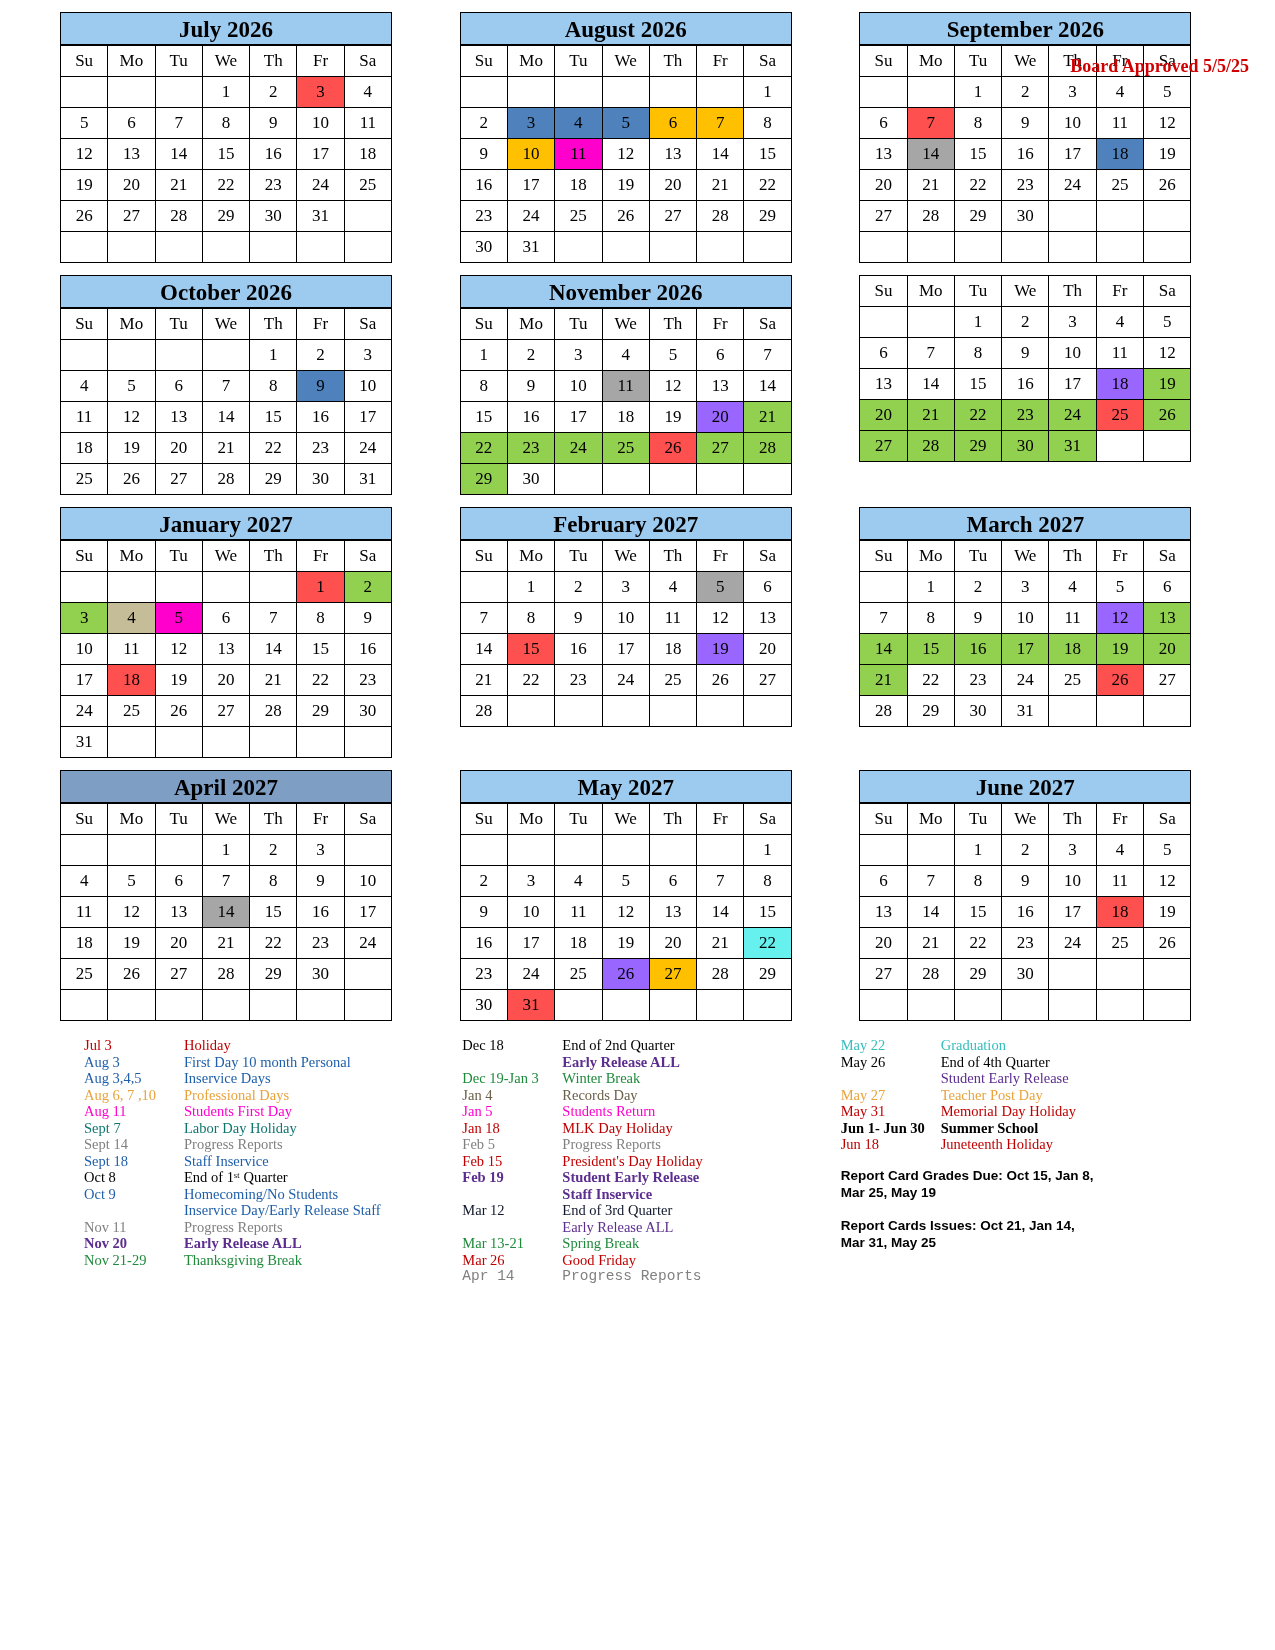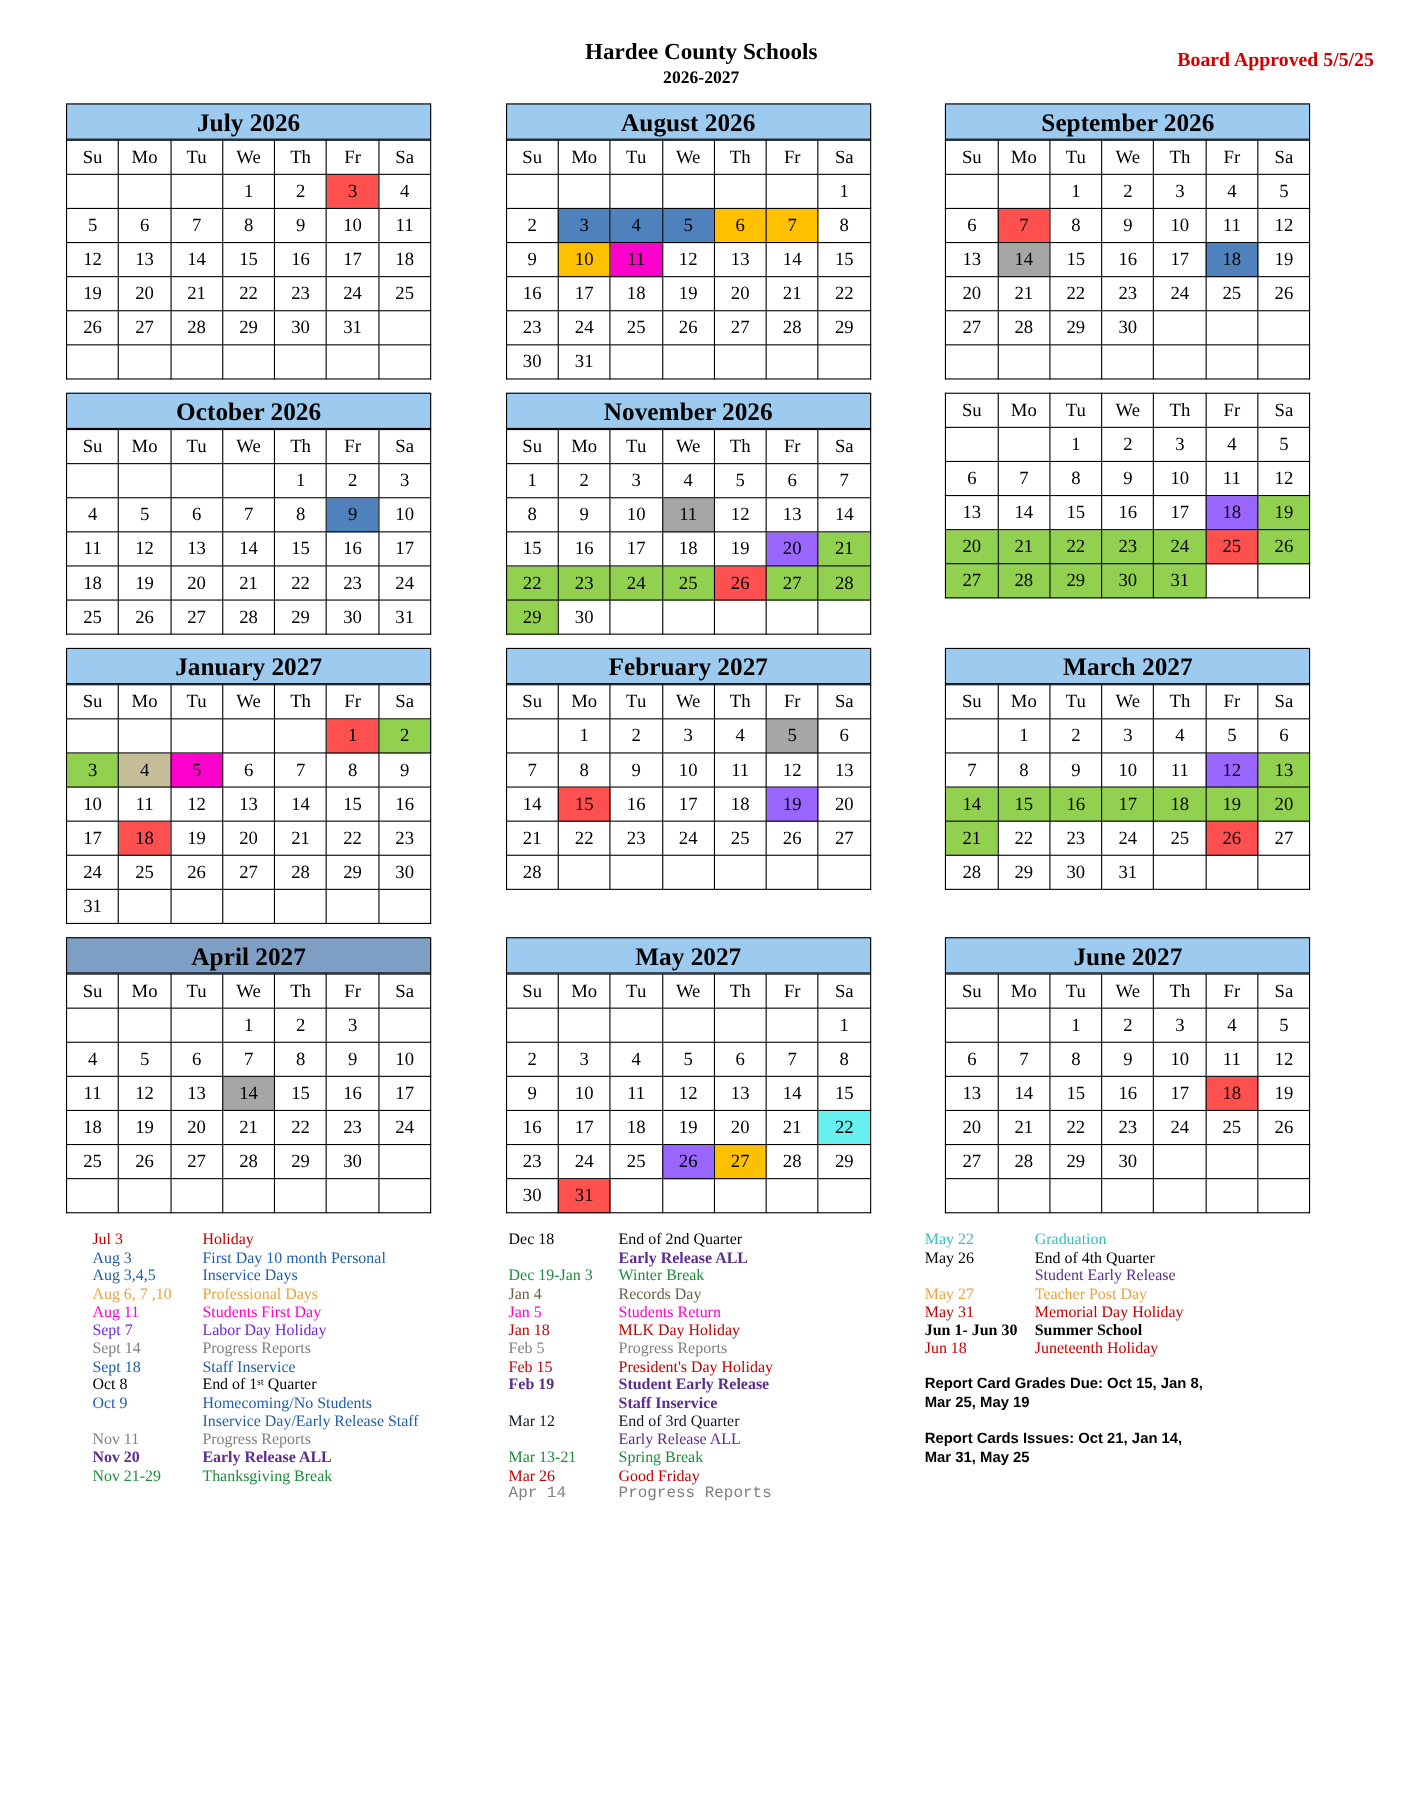--- a/index.html
+++ b/index.html
@@ -132,24 +132,20 @@
     font-weight: bold;
     line-height: 17px;
   }
   .notes .block { margin-bottom: 16px; }
 </style>
 </head>
 <body>
 
 <div class="page">
 
-  <div class="header">
-    <div class="title">Hardee County Schools</div>
-    <div class="years">2026-2027</div>
-  </div>
   <div class="approved">Board Approved 5/5/25</div>
 
   <div class="grid">
       <div class="month">
         <div class="month-title">July 2026</div>
         <table class="cal">
           <thead>
             <tr>
               <th>Su</th>
               <th>Mo</th>
@@ -981,21 +977,21 @@
           <span class="legend-desc">Inservice Days</span>
         </div>
         <div class="legend-row" style="color: rgb(232, 163, 61);">
           <span class="legend-date">Aug  6, 7 ,10</span>
           <span class="legend-desc">Professional Days</span>
         </div>
         <div class="legend-row" style="color: rgb(255, 0, 204);">
           <span class="legend-date">Aug 11</span>
           <span class="legend-desc">Students First Day</span>
         </div>
-        <div class="legend-row" style="color: #6d28d9;">
+        <div class="legend-row" style="color: #0f766e;">
           <span class="legend-date">Sept 7</span>
           <span class="legend-desc">Labor Day Holiday</span>
         </div>
         <div class="legend-row" style="color: rgb(128, 128, 128);">
           <span class="legend-date">Sept 14</span>
           <span class="legend-desc">Progress Reports</span>
         </div>
         <div class="legend-row" style="color: rgb(31, 95, 169);">
           <span class="legend-date">Sept 18</span>
           <span class="legend-desc">Staff Inservice</span>

